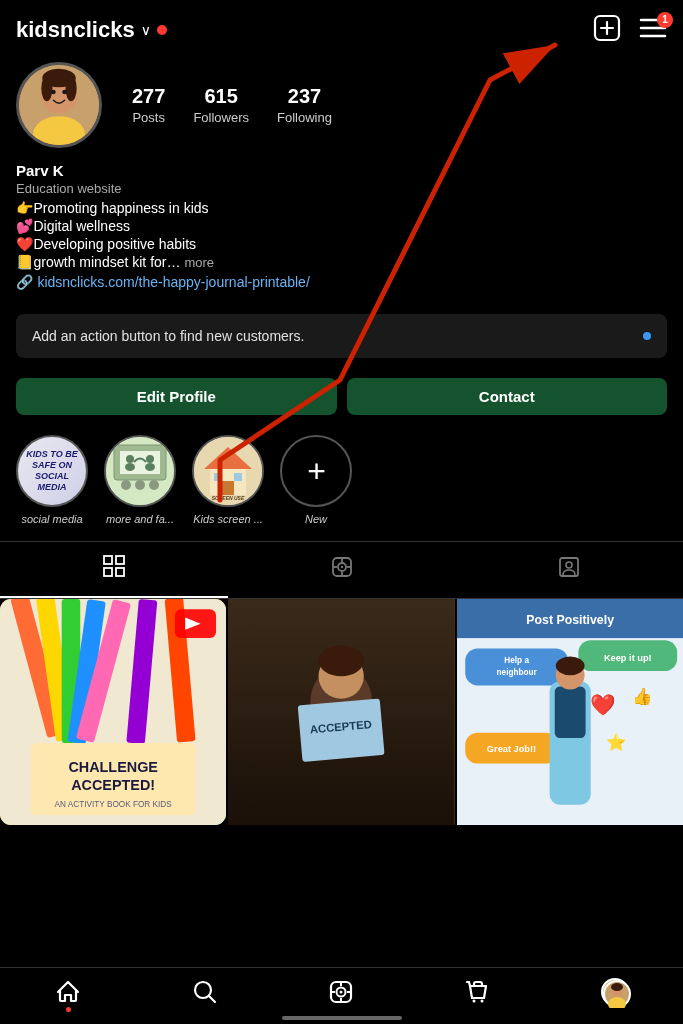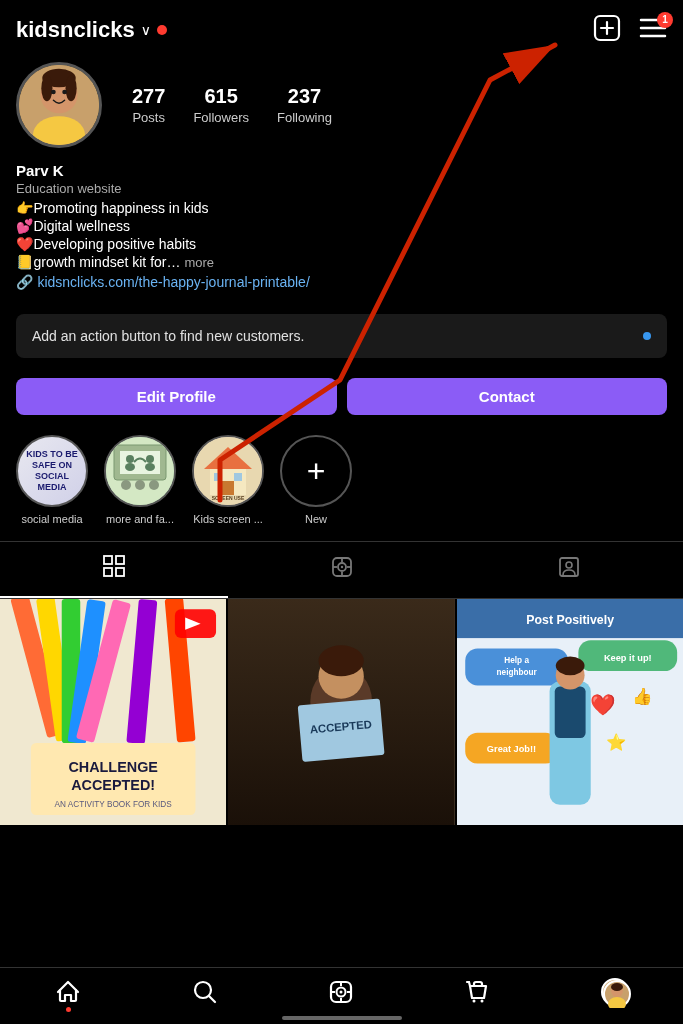--- a/index.html
+++ b/index.html
@@ -154,21 +154,21 @@
     }
 
     
     .profile-buttons {
       display: flex;
       gap: 10px;
       padding: 10px 16px;
     }
     .profile-btn {
       flex: 1;
-      background: #8b5cf6;
+      background: #14532d;
       color: #fff;
       border: none;
       border-radius: 8px;
       padding: 10px 15px;
       font-size: 15px;
       font-weight: 600;
       cursor: pointer;
     }
 
     
@@ -176,20 +176,21 @@
       display: flex;
       gap: 16px;
       padding: 10px 16px 16px;
       overflow-x: auto;
     }
     .highlight-item {
       display: flex;
       flex-direction: column;
       gap: 6px;
       flex-shrink: 0;
+      font-style: italic;
     }
     .highlight-circle {
       width: 72px; height: 72px;
       border-radius: 50%;
       border: 2px solid #555;
       overflow: hidden;
       display: flex;
       align-items: center;
       justify-content: center;
       background: #1a1a1a;
@@ -247,20 +248,21 @@
     }
     .grid-cell {
       aspect-ratio: 1;
       overflow: hidden;
     }
     
     .grid-cell-1 {
       background: linear-gradient(135deg, #ff6b6b 0%, #ffd93d 50%, #6bcb77 100%);
       position: relative;
       overflow: hidden;
+      border-radius: 11px;
     }
     .grid-cell-2 {
       background: linear-gradient(135deg, #2c2c2c 0%, #4a3728 50%, #5a4a3a 100%);
     }
     .grid-cell-3 {
       background: linear-gradient(135deg, #e8f4fd 0%, #b3e0ff 50%, #7ec8e3 100%);
       position: relative;
     }
 
     

